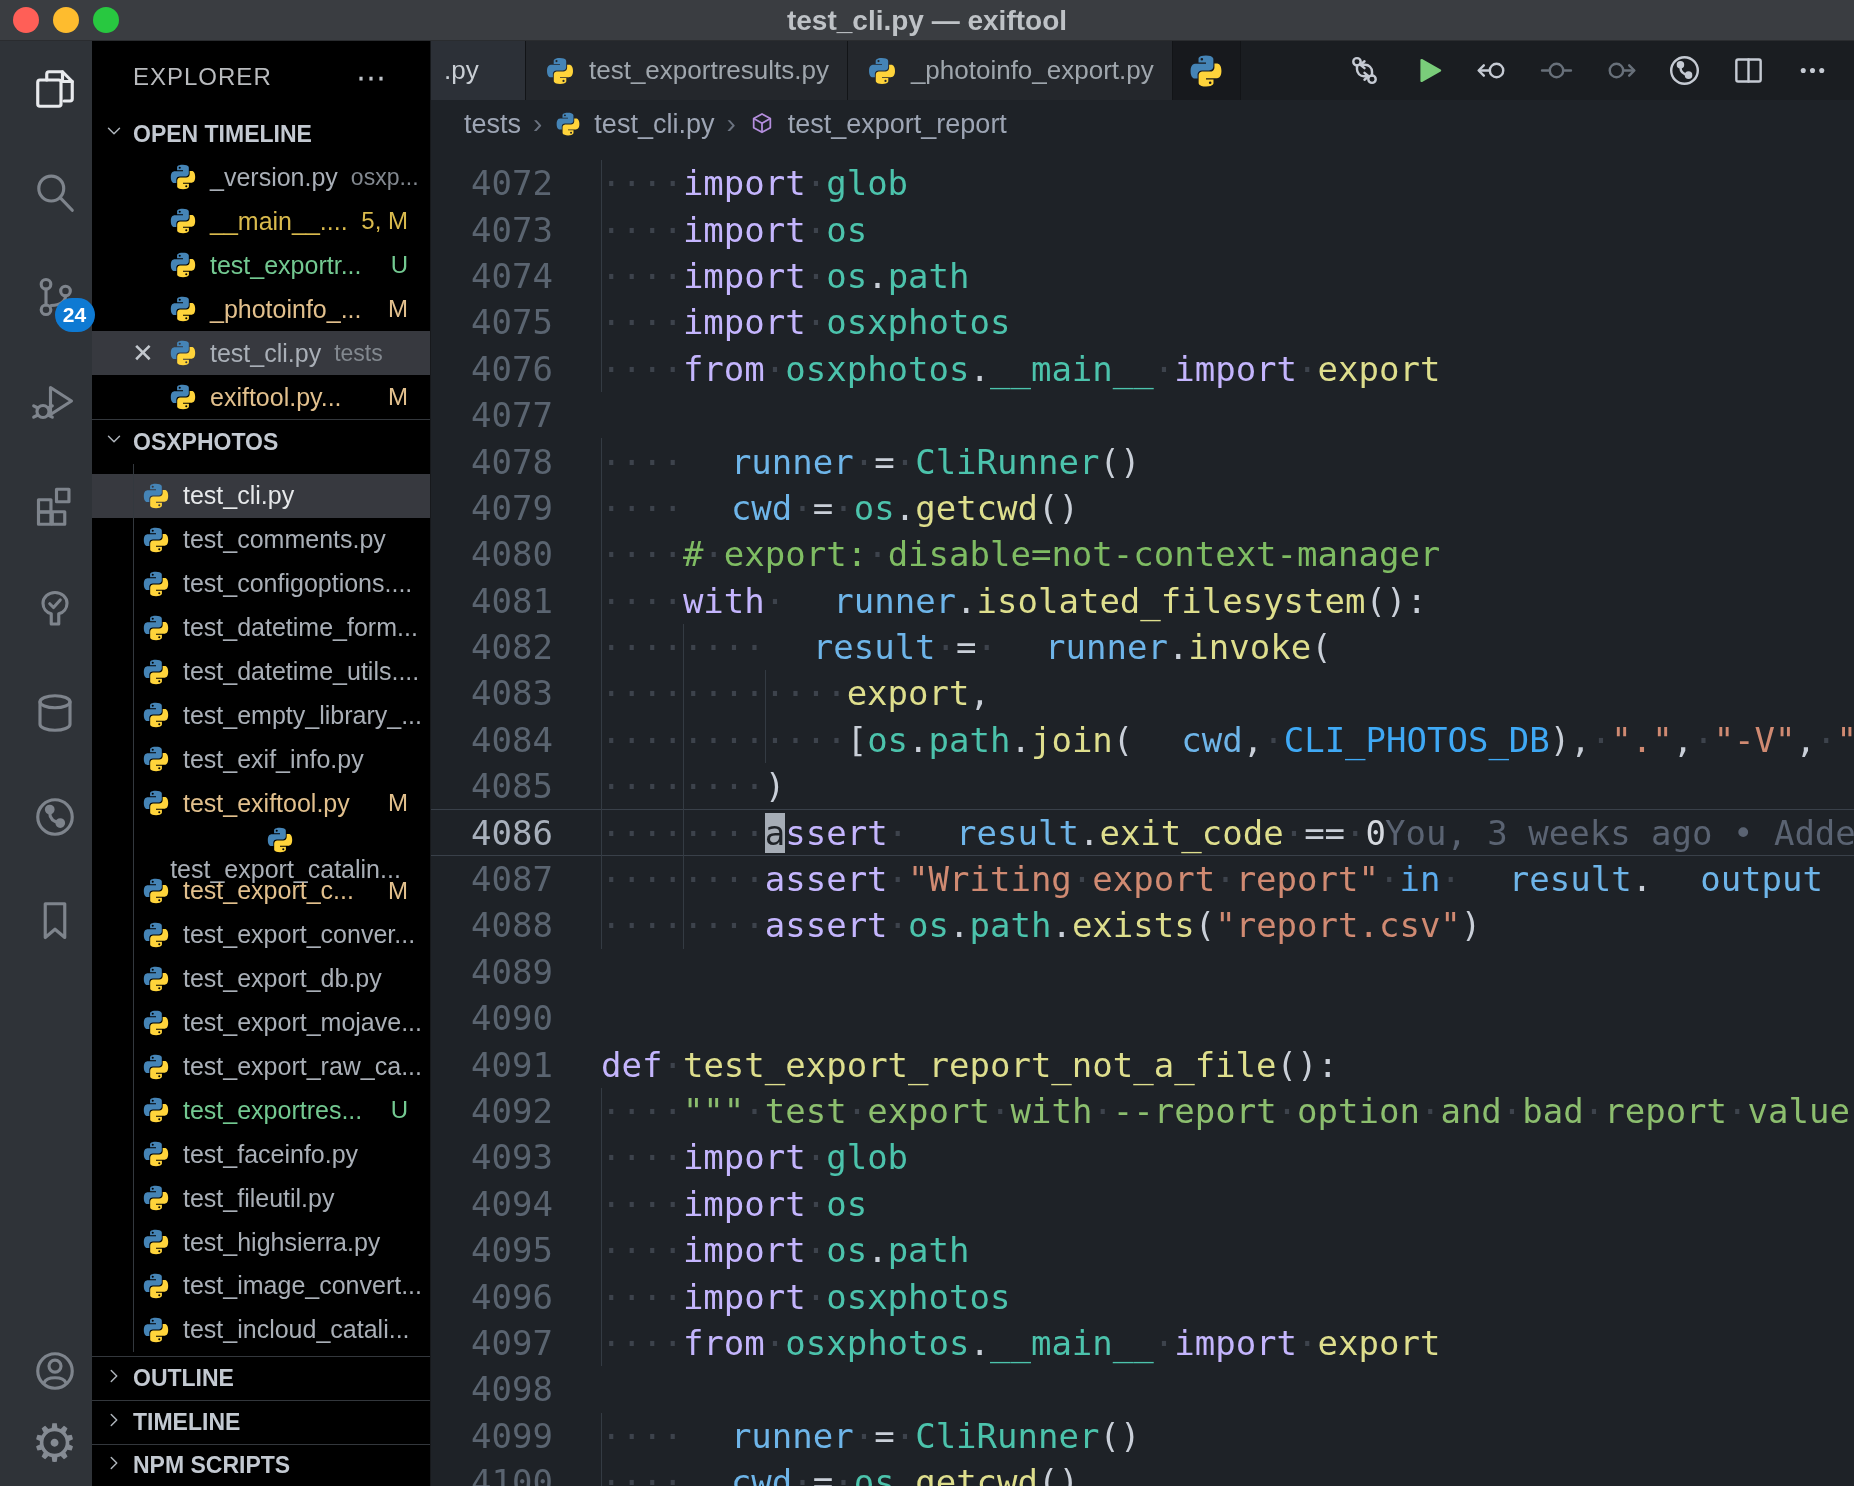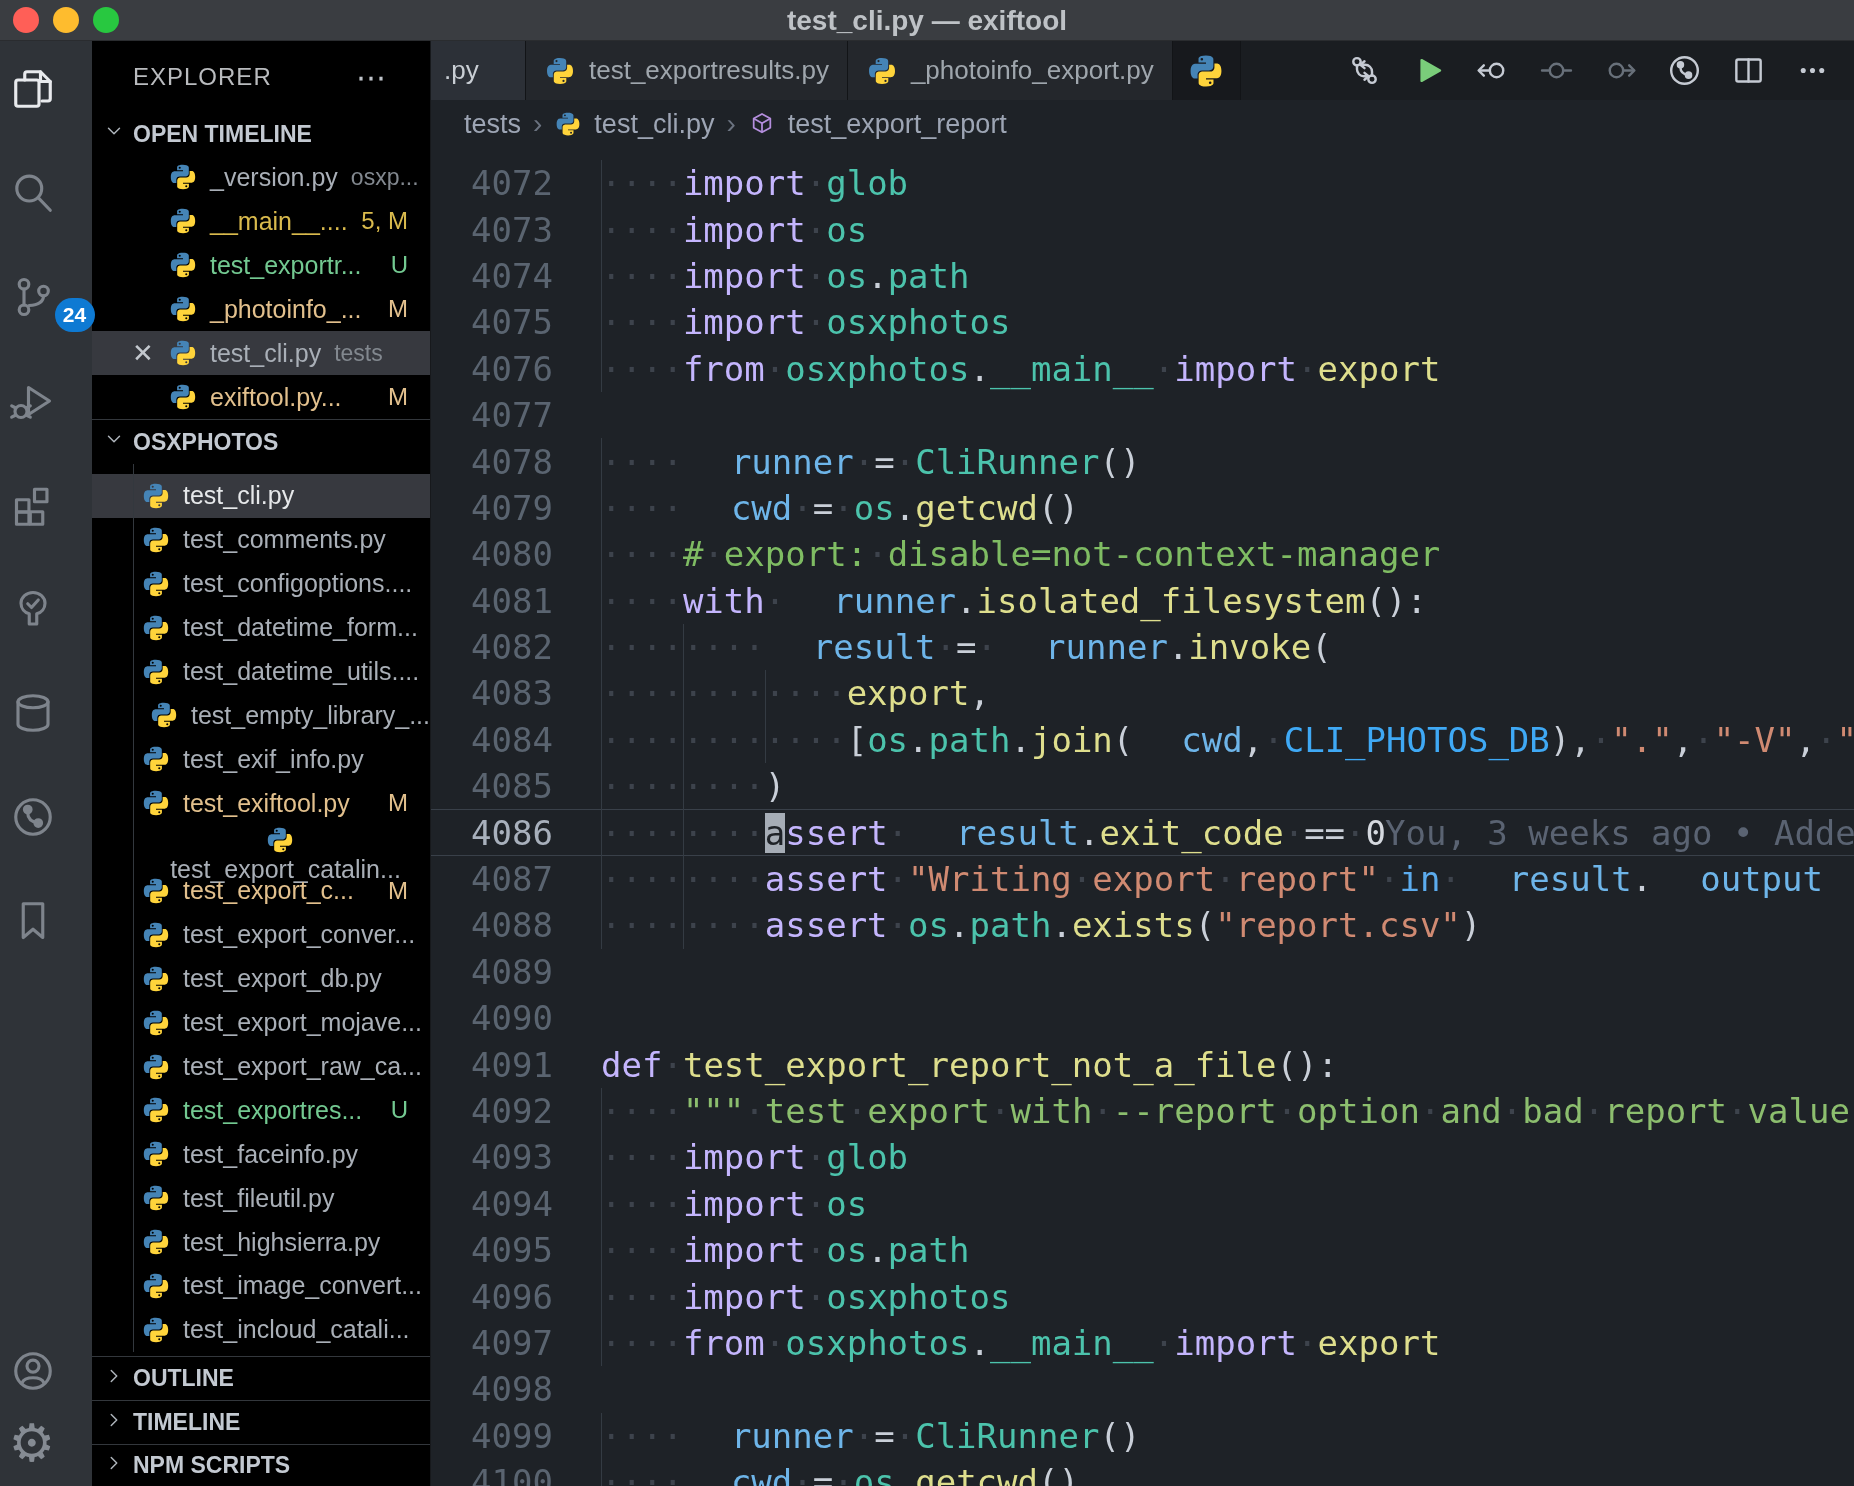--- a/index.html
+++ b/index.html
@@ -15,21 +15,21 @@
   .tl.red{background:#FF5F57;} .tl.yellow{background:#FEBC2E;} .tl.green{background:#28C840;}
   .win-title { width:100%; text-align:center; line-height:41px; font-size:28px;
                font-weight:bold; color:#BEC2C6; }
 
   
   .main { position:absolute; top:41px; left:0; width:1854px; height:1445px; display:flex; }
 
   
   .abar { width:92px; background:#2F3338; display:flex; flex-direction:column; align-items:center; flex:none; }
   .abtn { width:92px; height:58px; margin-bottom:46px; display:flex; align-items:center;
-          justify-content:flex-start; position:relative; color:#7E848C;margin-left:17px; }
+          justify-content:center; position:relative; color:#7E848C;margin-left:17px; }
   .abtn:first-child { margin-top:19px; }
   .abtn.active { color:#E8EAED; }
   .abtn svg { width:48px; height:48px; }
   .abar-spacer { flex:1; }
   .abtn.bottom { margin-bottom:14px; }
   .badge { position:absolute; right:6px; bottom:-6px; min-width:40px; height:34px; border-radius:17px;
            background:#0E7AD3; color:#fff; font-size:21px; font-weight:bold; display:flex;
            align-items:center; justify-content:center; padding:0 8px; }
   .gear-glyph { font-size:52px; line-height:1; color:#858B93; font-family:"DejaVu Sans", sans-serif; }
 
@@ -337,21 +337,21 @@
         </div>
         <div class="row tree-row" style="height: 43.9px;">
           <span class="pyico">
             <svg viewBox="0 0 32 32">
               <path fill="#4584B6" d="M15.9 3c-6.6 0-6.2 2.9-6.2 2.9v3h6.3v.9H7.2S3 9.3 3 15.9c0 6.6 3.7 6.4 3.7 6.4h2.2v-3.1s-.1-3.7 3.6-3.7h6.2s3.5.1 3.5-3.4V6.2S22.7 3 15.9 3zm-3.4 2a1.1 1.1 0 110 2.2 1.1 1.1 0 010-2.2z"></path>
               <path fill="#FFD43B" d="M16.1 29c6.6 0 6.2-2.9 6.2-2.9v-3h-6.3v-.9h8.8s4.2.5 4.2-6.1c0-6.6-3.7-6.4-3.7-6.4h-2.2v3.1s.1 3.7-3.6 3.7h-6.2s-3.5-.1-3.5 3.4v5.9S9.3 29 16.1 29zm3.4-2a1.1 1.1 0 110-2.2 1.1 1.1 0 010 2.2z"></path>
             </svg>
           </span>
           <span class="lbl">test_datetime_utils....</span>
         </div>
-        <div class="row tree-row" style="height: 43.9px; justify-content: flex-end;">
+        <div class="row tree-row" style="height: 43.9px;">
           <span class="pyico">
             <svg viewBox="0 0 32 32">
               <path fill="#4584B6" d="M15.9 3c-6.6 0-6.2 2.9-6.2 2.9v3h6.3v.9H7.2S3 9.3 3 15.9c0 6.6 3.7 6.4 3.7 6.4h2.2v-3.1s-.1-3.7 3.6-3.7h6.2s3.5.1 3.5-3.4V6.2S22.7 3 15.9 3zm-3.4 2a1.1 1.1 0 110 2.2 1.1 1.1 0 010-2.2z"></path>
               <path fill="#FFD43B" d="M16.1 29c6.6 0 6.2-2.9 6.2-2.9v-3h-6.3v-.9h8.8s4.2.5 4.2-6.1c0-6.6-3.7-6.4-3.7-6.4h-2.2v3.1s.1 3.7-3.6 3.7h-6.2s-3.5-.1-3.5 3.4v5.9S9.3 29 16.1 29zm3.4-2a1.1 1.1 0 110-2.2 1.1 1.1 0 010 2.2z"></path>
             </svg>
           </span>
           <span class="lbl">test_empty_library_...</span>
         </div>
         <div class="row tree-row" style="height: 43.9px;">
           <span class="pyico">

